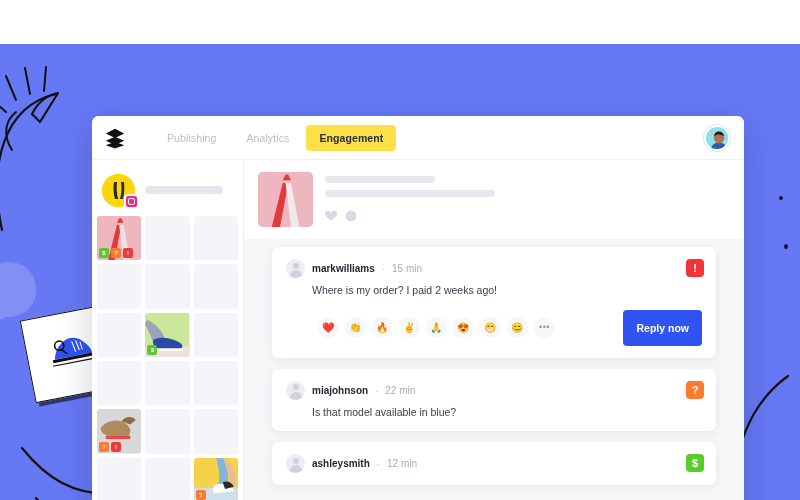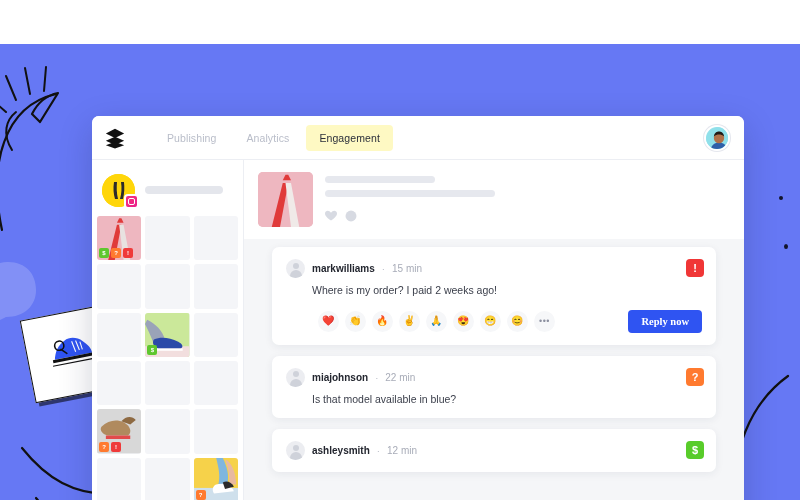--- a/index.html
+++ b/index.html
@@ -66,22 +66,22 @@
   .tab {
     font-size: 10.5px;
     color: #b9bdc9;
     padding: 7px 13px;
     border-radius: 4px;
     letter-spacing: .1px;
     white-space: nowrap;
   }
   .tab.active {
     color: #2b2f3a;
-    font-weight: normal;
-    background: #fef9c3;
+    font-weight: bold;
+    background: #fde047;
   }
   #topbar-spacer { flex: 1 1 auto; }
   #user-avatar {
     width: 26px; height: 26px;
     border-radius: 50%;
     background: #9be3ec;
     border: 2px solid #ffffff;
     box-shadow: 0 0 0 1px #e5e7ee;
     overflow: hidden;
     flex: 0 0 26px;
@@ -323,23 +323,23 @@
   }
   .emoji-btn.more { color: #8c90a0; font-size: 9px; letter-spacing: .5px; }
   #reply-now-btn {
     margin-left: auto;
     background: #2f54f2;
     color: #fff;
     font-size: 10.5px;
     font-weight: bold;
     border: none;
     border-radius: 4px;
-    padding: 6px 13px;
+    padding: 12px 13px;
     white-space: nowrap;
-    font-family: Liberation Serif, serif;
+    font-family: Liberation Sans, sans-serif;
   }
 </style>
 </head>
 <body>
 
 <div id="stage">
 
   <svg class="deco" id="deco-arrow" width="120" height="180" viewBox="0 0 120 180">
     <path d="M8 176 C -6 110, 10 52, 62 40" stroke="#111" stroke-width="2.2" fill="none" stroke-linecap="round"></path>
     <path d="M38 60 C 44 48, 54 41, 64 39 L 46 68 Z" stroke="#111" stroke-width="2.2" fill="none" stroke-linejoin="round"></path>

